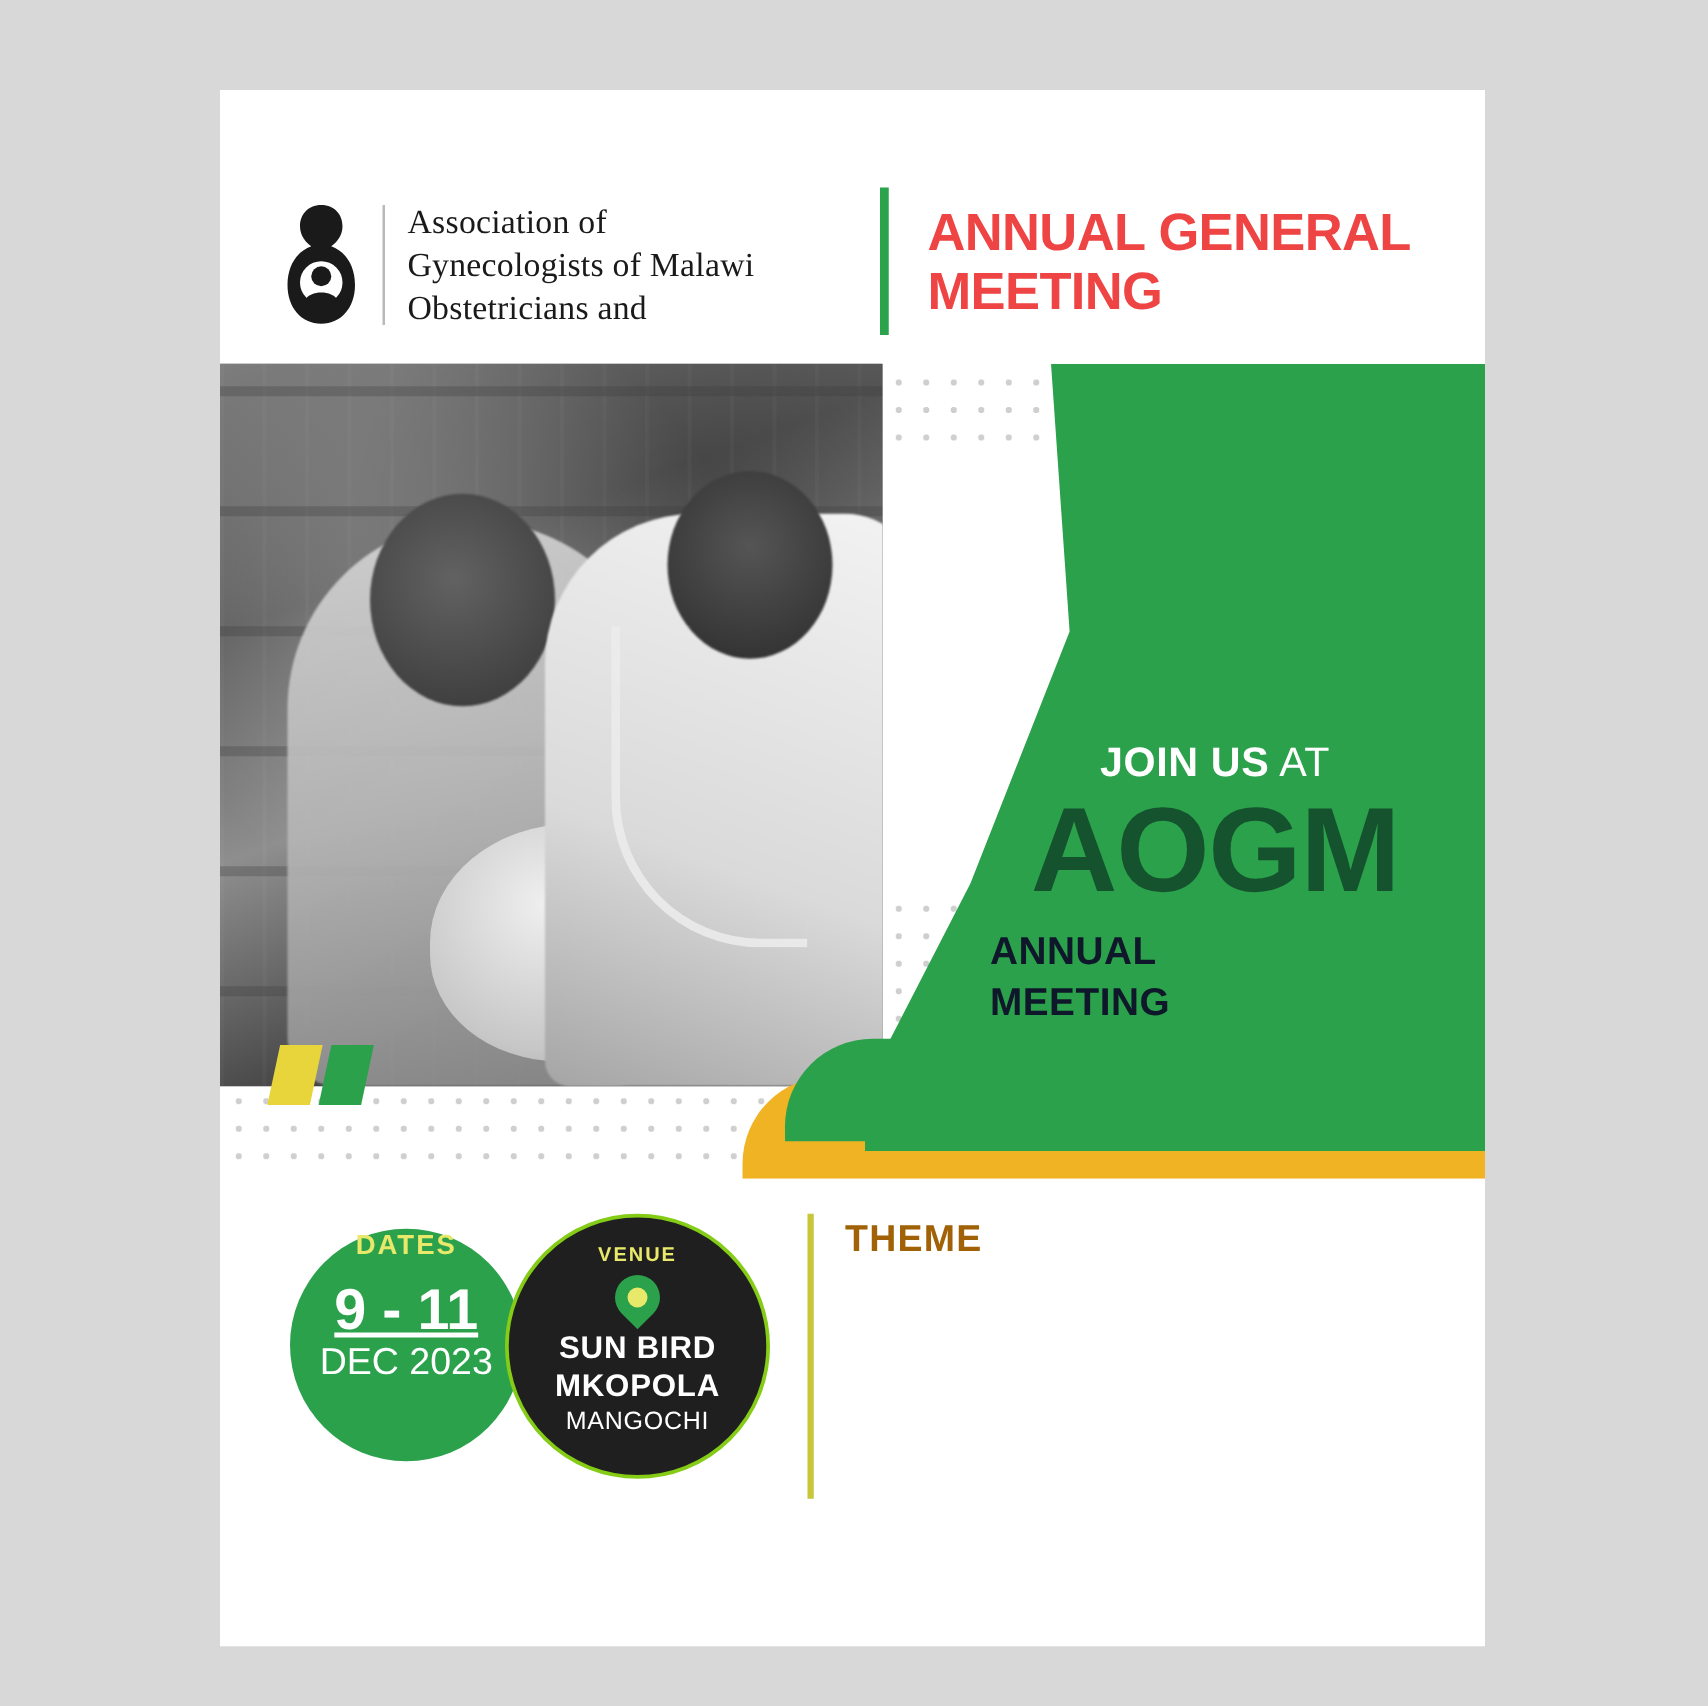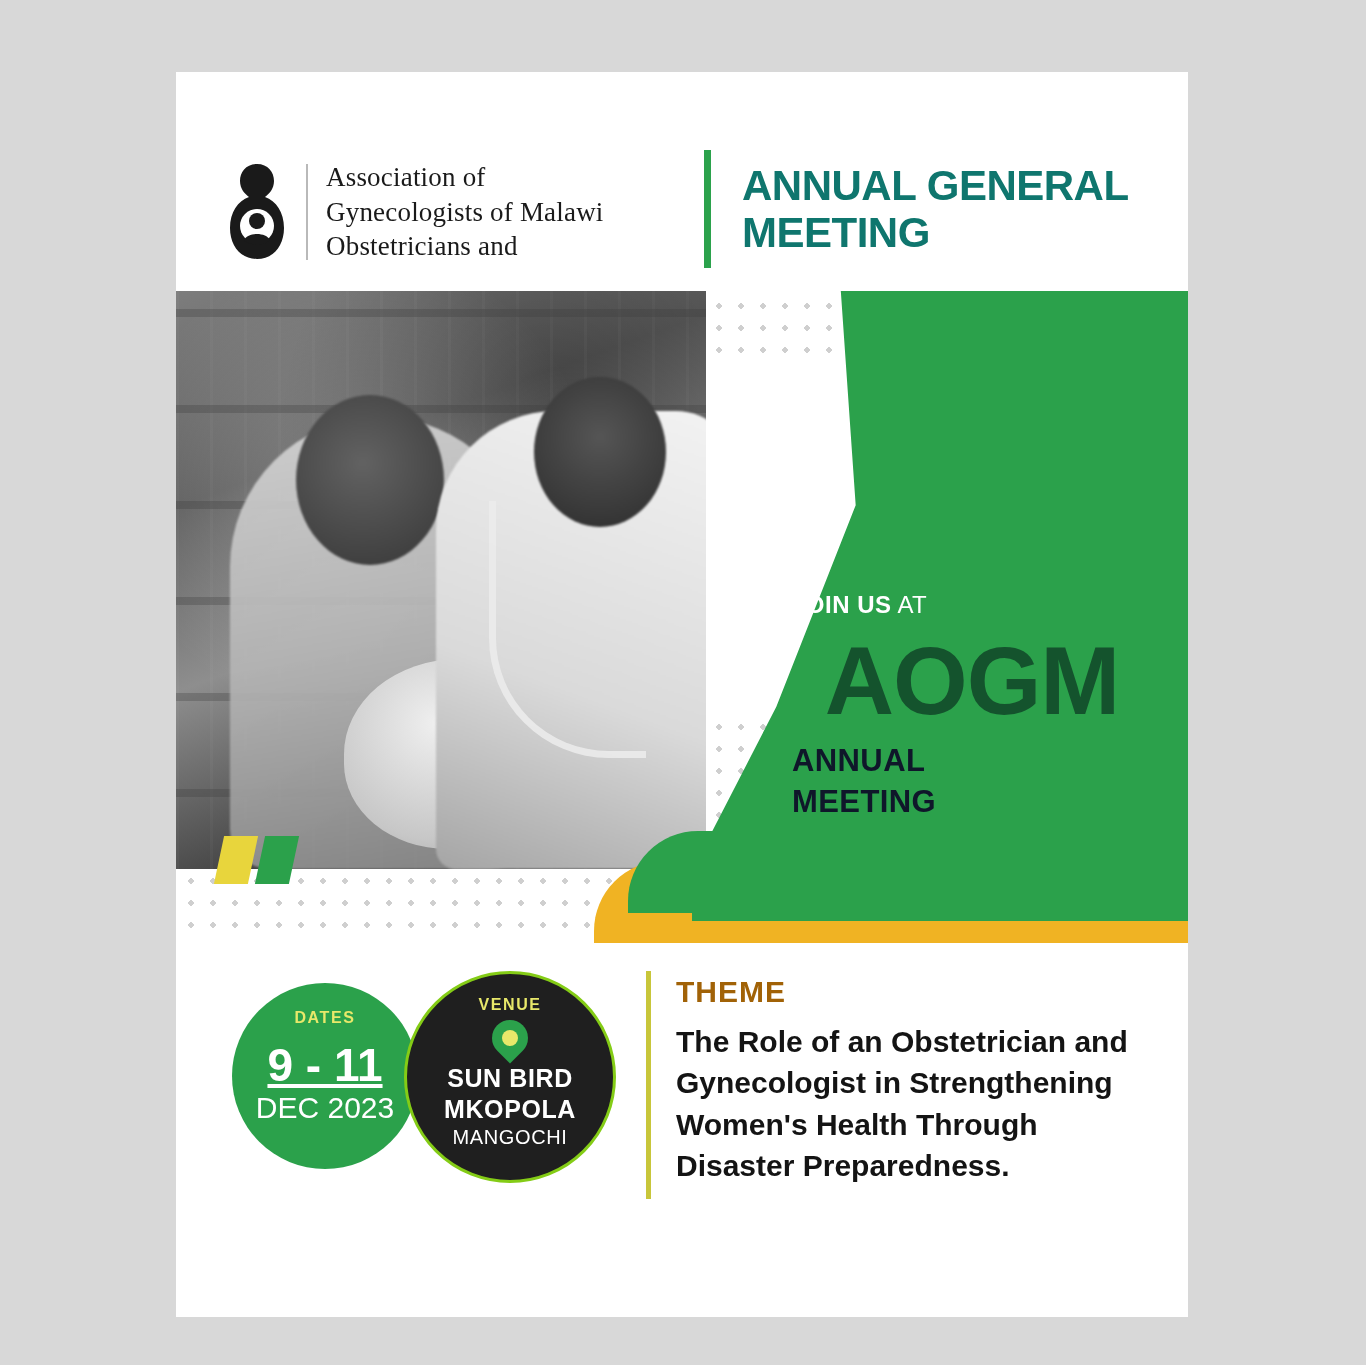--- a/index.html
+++ b/index.html
@@ -78,21 +78,21 @@
 
   .header-title {
     position: absolute;
     left: 566px;
     top: 90px;
     width: 430px;
     font-size: 42px;
     font-weight: bold;
     line-height: 1.12;
     letter-spacing: -0.5px;
-    color: #0f766e;
+    color: #ef4444;
   }
 
   
   .dots {
     background-image: radial-gradient(#cfcfcf 2.6px, transparent 2.7px);
     background-size: 22px 22px;
     background-position: 4px 4px;
   }
 
   .dots-top {
@@ -247,22 +247,23 @@
     background: #2ba14b;
     transform: skewX(-12deg);
   }
 
   
   .join-line {
     position: absolute;
     left: 616px;
     top: 300px;
     width: 360px;
+    text-align: center;
     color: #ffffff;
-    font-size: 24px;
+    font-size: 33px;
     letter-spacing: .5px;
   }
   .join-line b { font-weight: bold; }
 
   .aogm {
     position: absolute;
     left: 616px;
     top: 342px;
     width: 360px;
     text-align: center;
@@ -301,22 +302,21 @@
     left: 56px;
     top: 40px;
     width: 186px;
     height: 186px;
     border-radius: 50%;
     background: #2ba14b;
     color: #ffffff;
     text-align: center;
   }
   .circle-dates .cap {
-    margin-top: 26px;
-    font-size: 16px;
+    font-size: 22px;
     font-weight: bold;
     letter-spacing: 1.6px;
     color: #e8e86a;
   }
   .circle-dates .big {
     font-size: 46px;
     font-weight: bold;
     line-height: 1.08;
     margin-top: 14px;
     text-decoration: underline;
@@ -492,17 +492,16 @@
           <div class="pin-body"></div>
           <div class="pin-dot"></div>
         </div>
         <div class="v1">SUN BIRD</div>
         <div class="v1">MKOPOLA</div>
         <div class="v2">MANGOCHI</div>
       </div>
 
       <div class="theme-rule"></div>
       <div class="theme-label">THEME</div>
-      <div class="theme-text">The Role of an Obstetrician and Gynecologist in Strengthening Women's Health Through Disaster Preparedness.</div>
     </div>
 
   </div>
 </div>
 
 </body></html>

